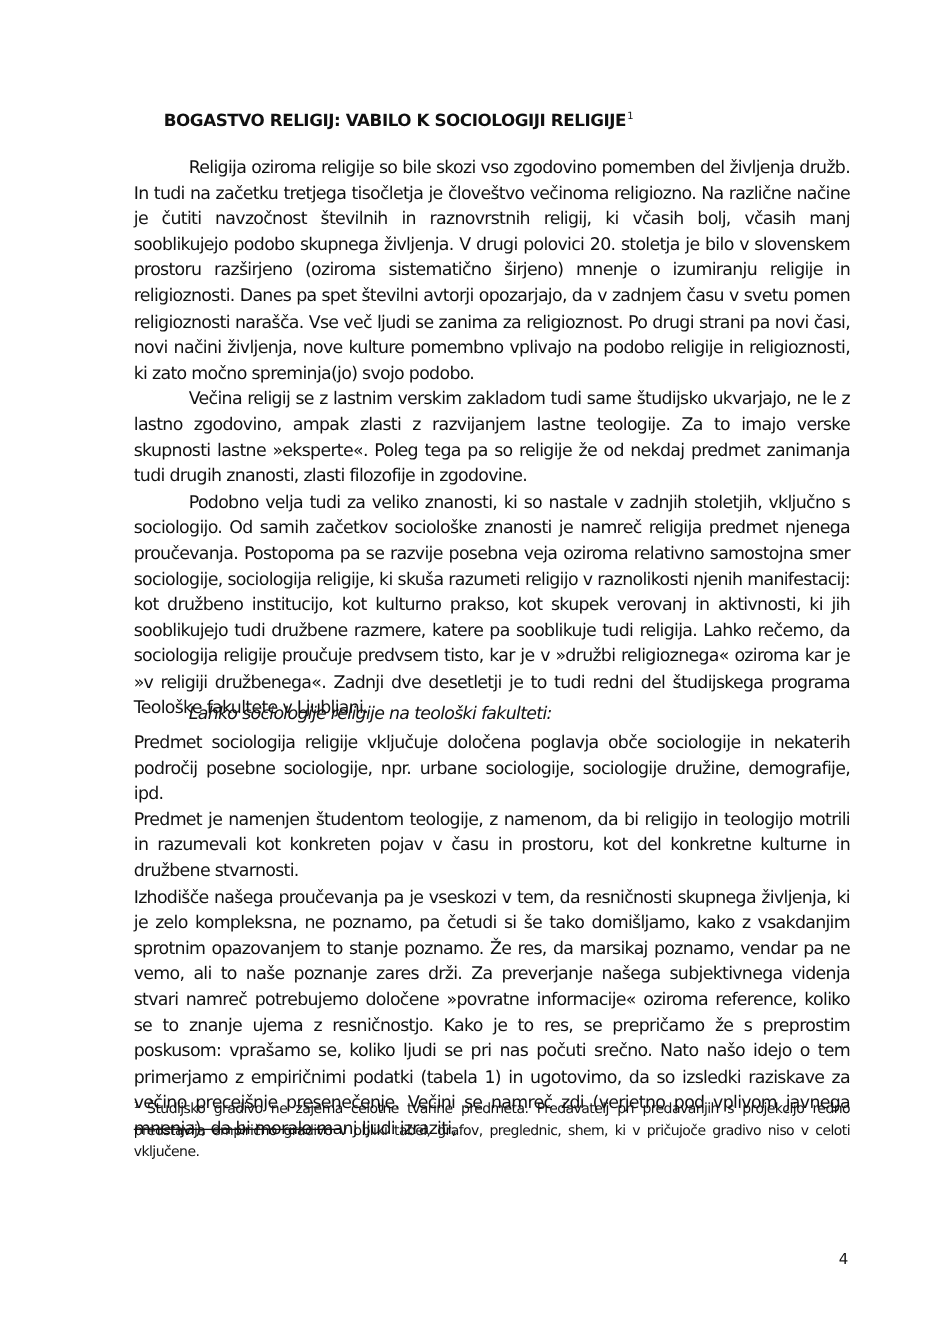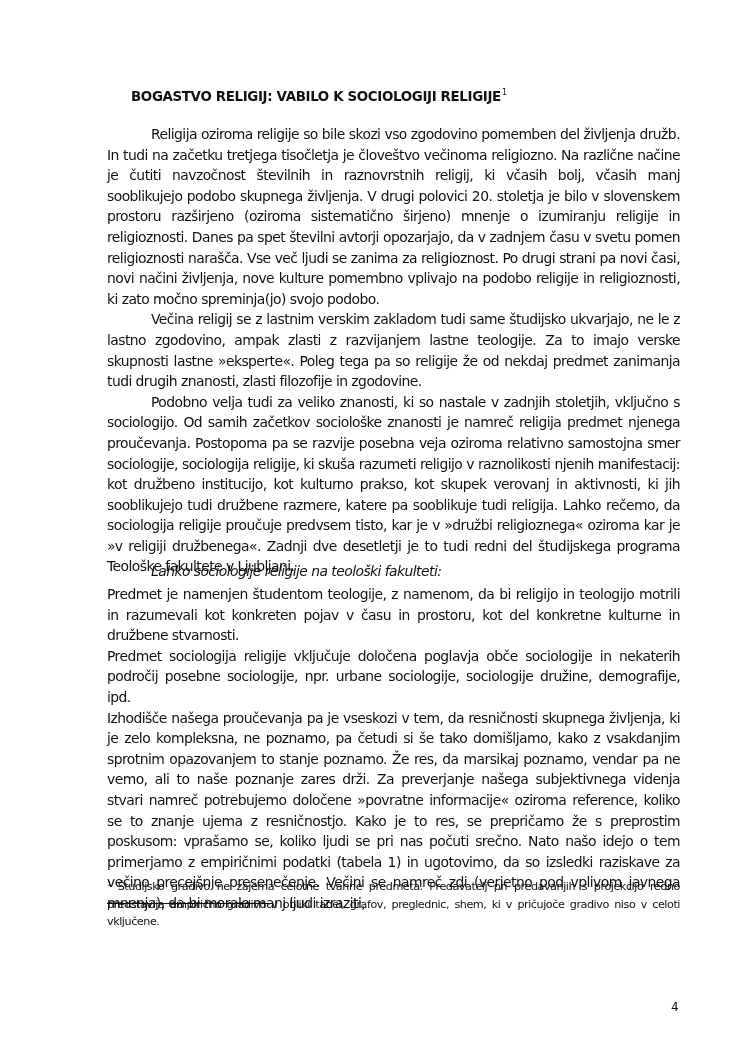--- a/index.html
+++ b/index.html
@@ -108,22 +108,22 @@
 
   <div class="body-text para-block" style="top:124px;">
     <p class="indent">Religija oziroma religije so bile skozi vso zgodovino pomemben del življenja družb. In tudi na začetku tretjega tisočletja je človeštvo večinoma religiozno. Na različne načine je čutiti navzočnost številnih in raznovrstnih religij, ki včasih bolj, včasih manj sooblikujejo podobo skupnega življenja. V drugi polovici 20. stoletja je bilo v slovenskem prostoru razširjeno (oziroma sistematično širjeno) mnenje o izumiranju religije in religioznosti. Danes pa spet številni avtorji  opozarjajo, da v zadnjem času v svetu pomen religioznosti narašča. Vse več ljudi se zanima za religioznost. Po drugi strani pa novi časi, novi načini življenja, nove kulture pomembno vplivajo na podobo religije in religioznosti, ki zato močno spreminja(jo) svojo podobo.</p>
     <p class="indent">Večina religij se z lastnim verskim zakladom tudi same študijsko ukvarjajo, ne le z lastno zgodovino, ampak zlasti z razvijanjem lastne teologije. Za to imajo verske skupnosti lastne »eksperte«. Poleg tega pa so religije že od nekdaj predmet zanimanja tudi drugih znanosti, zlasti filozofije in zgodovine.</p>
     <p class="indent">Podobno velja tudi za veliko znanosti, ki so nastale v zadnjih stoletjih, vključno s sociologijo. Od samih začetkov sociološke znanosti je namreč religija predmet njenega proučevanja. Postopoma pa se razvije posebna veja oziroma relativno samostojna smer sociologije, sociologija religije, ki skuša razumeti religijo v raznolikosti njenih manifestacij: kot družbeno institucijo, kot kulturno prakso, kot skupek verovanj in aktivnosti, ki jih sooblikujejo tudi družbene razmere, katere pa sooblikuje tudi religija. Lahko rečemo, da sociologija religije proučuje predvsem tisto, kar je v »družbi religioznega« oziroma kar je »v religiji družbenega«. Zadnji dve desetletji je to tudi redni del študijskega programa Teološke fakultete v Ljubljani.</p>
   </div>
 
   <p class="subhead">Lahko sociologije religije na teološki fakulteti:</p>
 
   <div class="body-text para-block" style="top:584px;">
+    <p>Predmet sociologija religije vključuje določena poglavja obče sociologije in nekaterih področij posebne sociologije, npr. urbane sociologije, sociologije družine, demografije, ipd.</p>
     <p>Predmet je namenjen študentom teologije, z namenom, da bi religijo in teologijo motrili in razumevali kot konkreten pojav v času in prostoru, kot del konkretne kulturne in družbene stvarnosti.</p>
-    <p>Predmet sociologija religije vključuje določena poglavja obče sociologije in nekaterih področij posebne sociologije, npr. urbane sociologije, sociologije družine, demografije, ipd.</p>
     <p>Izhodišče našega proučevanja pa je vseskozi v tem, da resničnosti skupnega življenja, ki je zelo kompleksna, ne poznamo, pa četudi si še tako domišljamo, kako z vsakdanjim sprotnim opazovanjem to stanje poznamo. Že res, da marsikaj poznamo, vendar pa ne vemo, ali to naše poznanje zares drži. Za preverjanje našega subjektivnega videnja stvari namreč potrebujemo določene »povratne informacije« oziroma reference, koliko se to znanje ujema z resničnostjo. Kako je to res, se prepričamo že s preprostim poskusom: vprašamo se, koliko ljudi se pri nas počuti srečno. Nato našo idejo o tem primerjamo z empiričnimi podatki (tabela 1) in ugotovimo, da so izsledki raziskave za večino precejšnje presenečenje. Večini se namreč zdi (verjetno pod vplivom javnega mnenja), da bi moralo manj ljudi izraziti,</p>
   </div>
 
   <div class="footnote-rule"></div>
 
   <p class="footnote"><sup>1</sup><span> Študijsko gradivo ne zajema celotne tvarine predmeta. Predavatelj pri predavanjih s projekcijo redno predstavlja empirično gradivo v obliki tabel, grafov, preglednic, shem, ki v pričujoče gradivo niso v celoti vključene.</span></p>
 
 </div>
 
 <div class="page-number">4</div>

